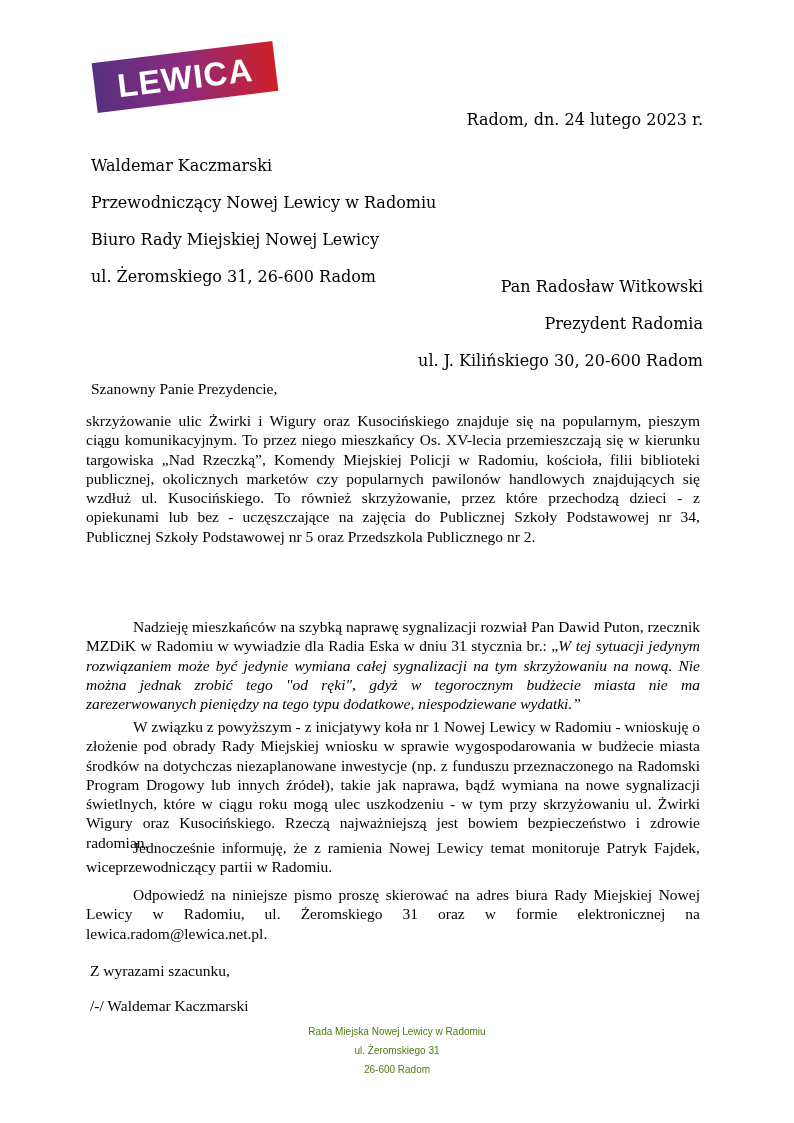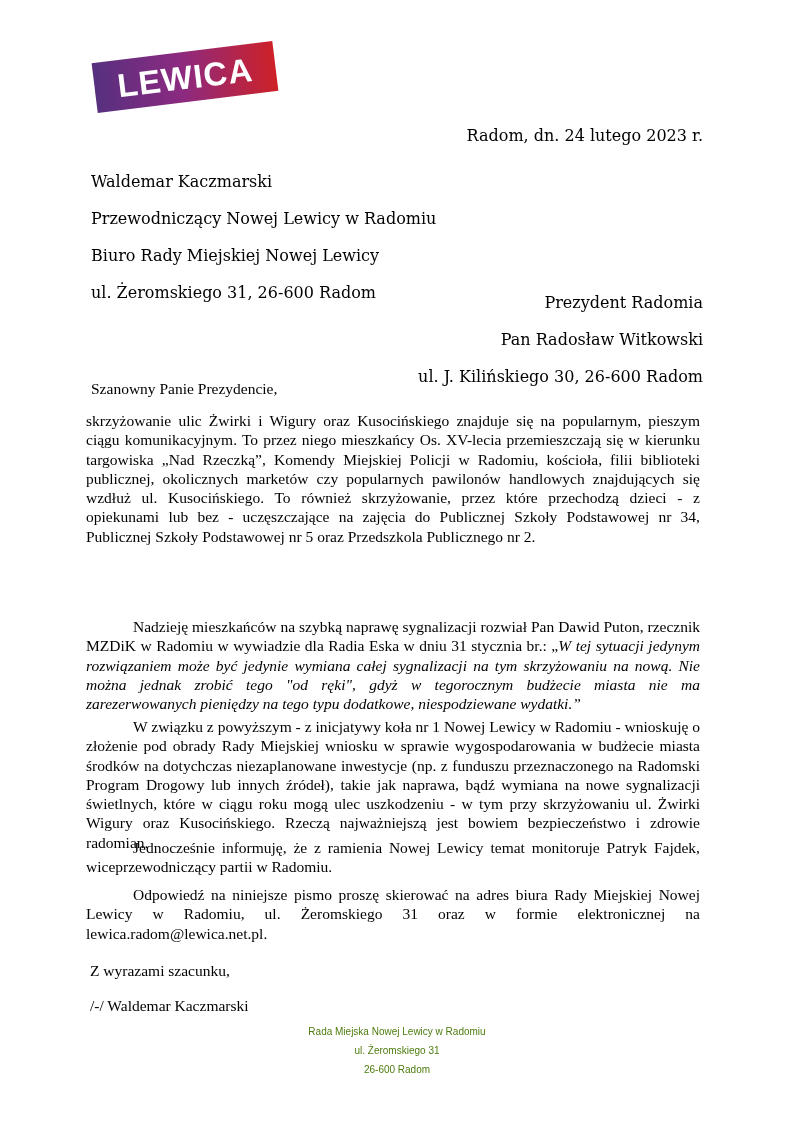--- a/index.html
+++ b/index.html
@@ -21,21 +21,21 @@
   }
   .logo-text {
     color:#ffffff;
     font-family:"Liberation Sans", sans-serif;
     font-weight:bold;
     font-size:33px;
     letter-spacing:1px;
     line-height:1;
   }
   
-  .hdr { font-family:"DejaVu Serif", serif; font-size:16px;margin-top:16px; }
+  .hdr { font-family:"DejaVu Serif", serif; font-size:16px; }
   .date {
     position:absolute; top:110px; left:90px; right:91px;
     text-align:right;
   }
   .sender {
     position:absolute; top:147px; left:91px;
     line-height:37px;
   }
   .recipient {
     position:absolute; top:268px; left:90px; right:91px;
@@ -85,23 +85,23 @@
   <div class="date hdr">Radom, dn. 24 lutego 2023 r.</div>
 
   <div class="sender hdr">
     <div>Waldemar Kaczmarski</div>
     <div>Przewodniczący Nowej Lewicy w Radomiu</div>
     <div>Biuro Rady Miejskiej Nowej Lewicy</div>
     <div>ul. Żeromskiego 31, 26-600 Radom</div>
   </div>
 
   <div class="recipient hdr">
+    <div>Pan Radosław Witkowski</div>
     <div>Prezydent Radomia</div>
-    <div>Pan Radosław Witkowski</div>
-    <div>ul. J. Kilińskiego 30, 26-600 Radom</div>
+    <div>ul. J. Kilińskiego 30, 20-600 Radom</div>
   </div>
 
   <div class="salutation bodytxt">Szanowny Panie Prezydencie,</div>
 
   <p class="para bodytxt p1">skrzyżowanie ulic Żwirki i Wigury oraz Kusocińskiego znajduje się na popularnym, pieszym ciągu komunikacyjnym. To przez niego mieszkańcy Os. XV-lecia przemieszczają się w kierunku targowiska „Nad Rzeczką”, Komendy Miejskiej Policji w Radomiu, kościoła, filii biblioteki publicznej, okolicznych marketów czy popularnych pawilonów handlowych znajdujących się wzdłuż ul. Kusocińskiego. To również skrzyżowanie, przez które przechodzą dzieci - z opiekunami lub bez - uczęszczające na zajęcia do Publicznej Szkoły Podstawowej nr 34, Publicznej Szkoły Podstawowej nr 5 oraz Przedszkola Publicznego nr 2.</p>
 
 
   <p class="para bodytxt indent p3"><span>Nadzieję mieszkańców na szybką naprawę sygnalizacji rozwiał Pan Dawid Puton,  rzecznik MZDiK w Radomiu w wywiadzie dla Radia Eska w dniu 31 stycznia br.: „</span><span class="quote-italic">W tej sytuacji jedynym rozwiązaniem może być jedynie wymiana całej sygnalizacji na tym skrzyżowaniu na nową. Nie można jednak zrobić tego "od ręki", gdyż w tegorocznym budżecie miasta nie ma zarezerwowanych pieniędzy na tego typu dodatkowe, niespodziewane wydatki.”</span></p>
 
   <p class="para bodytxt indent p4">W związku z powyższym - z inicjatywy koła nr 1 Nowej Lewicy w Radomiu - wnioskuję o złożenie pod obrady Rady Miejskiej wniosku w sprawie wygospodarowania w budżecie miasta środków na dotychczas niezaplanowane inwestycje (np. z funduszu przeznaczonego na Radomski Program Drogowy lub innych źródeł), takie jak naprawa, bądź wymiana na nowe sygnalizacji świetlnych, które w ciągu roku mogą ulec uszkodzeniu - w tym przy skrzyżowaniu ul. Żwirki Wigury oraz Kusocińskiego. Rzeczą najważniejszą jest bowiem bezpieczeństwo i zdrowie radomian.</p>

